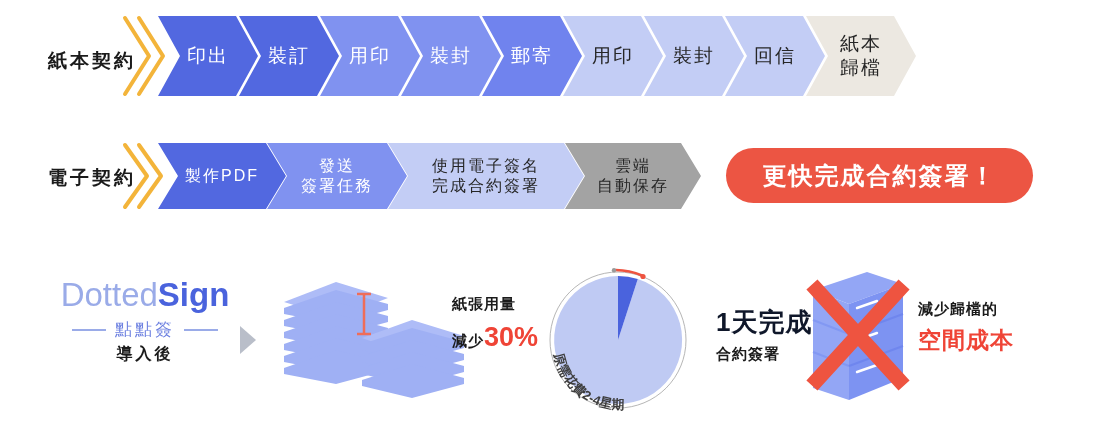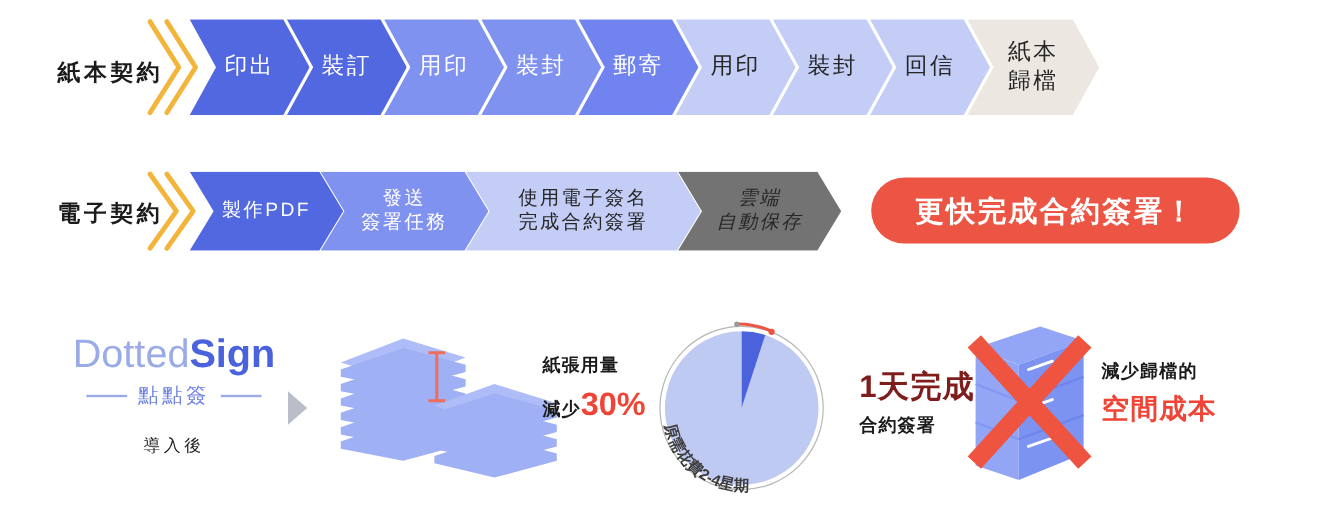--- a/index.html
+++ b/index.html
@@ -64,30 +64,30 @@
   .logo-word{font-size:33px;letter-spacing:0px;line-height:1;white-space:nowrap;}
   .logo-dotted{color:#9aabe8;font-weight:400;}
   .logo-sign{color:#4a63dd;font-weight:700;}
   .logo-cn{
     display:flex;align-items:center;justify-content:center;gap:9px;
     color:#6b7fe0;font-size:17px;font-weight:500;letter-spacing:3px;
     margin-top:7px;
   }
   .logo-cn .dash{display:block;width:34px;height:2px;background:#9aabe8;}
   .logo-after{
-    margin-top:22px;color:#1b1b1b;font-size:14px;font-weight:400;letter-spacing:3px;
+    margin-top:3px;color:#1b1b1b;font-size:16px;font-weight:700;letter-spacing:3px;
   }
   .tri-arrow{position:absolute;}
 
   .stat-text{position:absolute;}
   .stat-top{color:#1b1b1b;font-size:15px;font-weight:700;letter-spacing:1px;white-space:nowrap;}
   .stat-big{font-size:15px;font-weight:700;color:#1b1b1b;letter-spacing:1px;white-space:nowrap;margin-top:8px;}
   .stat-big .num{color:#ef4436;font-size:27px;font-weight:700;letter-spacing:0;}
   .pie-stat{position:absolute;}
-  .pie-stat .big{color:#7f1d1d;font-size:26px;font-weight:700;letter-spacing:1px;white-space:nowrap;}
+  .pie-stat .big{color:#0f172a;font-size:26px;font-weight:700;letter-spacing:1px;white-space:nowrap;}
   .pie-stat .sub{color:#1b1b1b;font-size:15px;font-weight:700;letter-spacing:1px;margin-top:5px;white-space:nowrap;}
   .cab-stat{position:absolute;}
   .cab-stat .top{color:#1b1b1b;font-size:15px;font-weight:700;letter-spacing:1px;white-space:nowrap;}
   .cab-stat .bot{color:#ef4436;font-size:23px;font-weight:700;letter-spacing:1px;white-space:nowrap;margin-top:6px;}
 
   svg{display:block;overflow:visible;}
 </style>
 </head>
 <body>
 
@@ -147,21 +147,21 @@
         <span class="lbl" style="color: rgb(255, 255, 255);">製作PDF</span>
       </div>
       <div class="chev" style="width: 140px; background: rgb(128, 146, 240);">
         <span class="lbl" style="color: rgb(255, 255, 255);">發送
 簽署任務</span>
       </div>
       <div class="chev" style="width: 196px; background: rgb(195, 205, 245);">
         <span class="lbl" style="color: rgb(38, 38, 38);">使用電子簽名
 完成合約簽署</span>
       </div>
-      <div class="chev" style="width: 136px; background: #737373; font-style: italic;">
+      <div class="chev" style="width: 136px; background: #a3a3a3;">
         <span class="lbl" style="color: rgb(38, 38, 38);">雲端
 自動保存</span>
       </div>
     </div>
 
   <div class="pill" style="left:726px;top:148px;width:307px;height:55px;">
     <span>更快完成合約簽署！</span>
   </div>
 
   <div class="logo-block" style="left:50px;top:278px;width:190px;">

